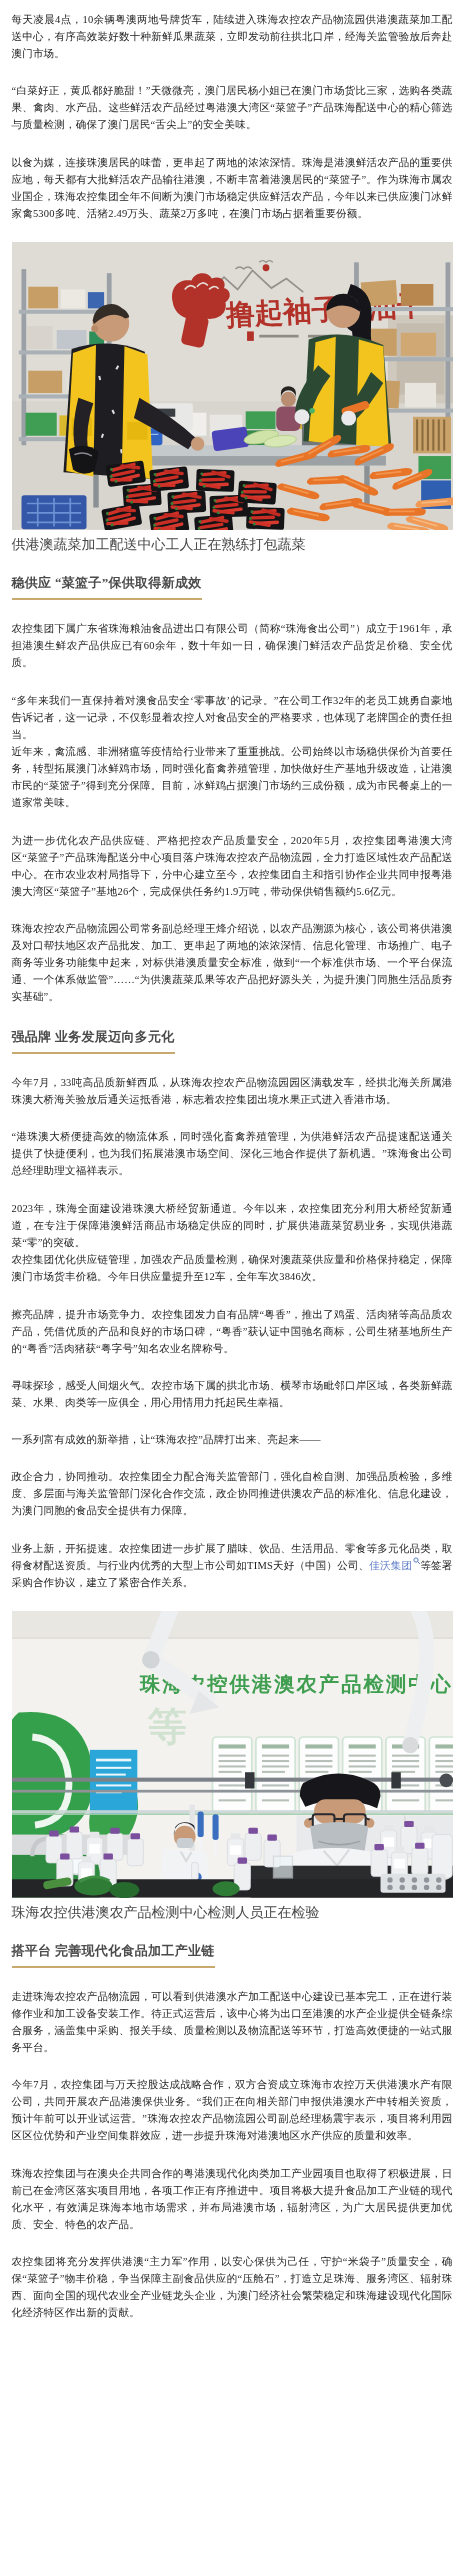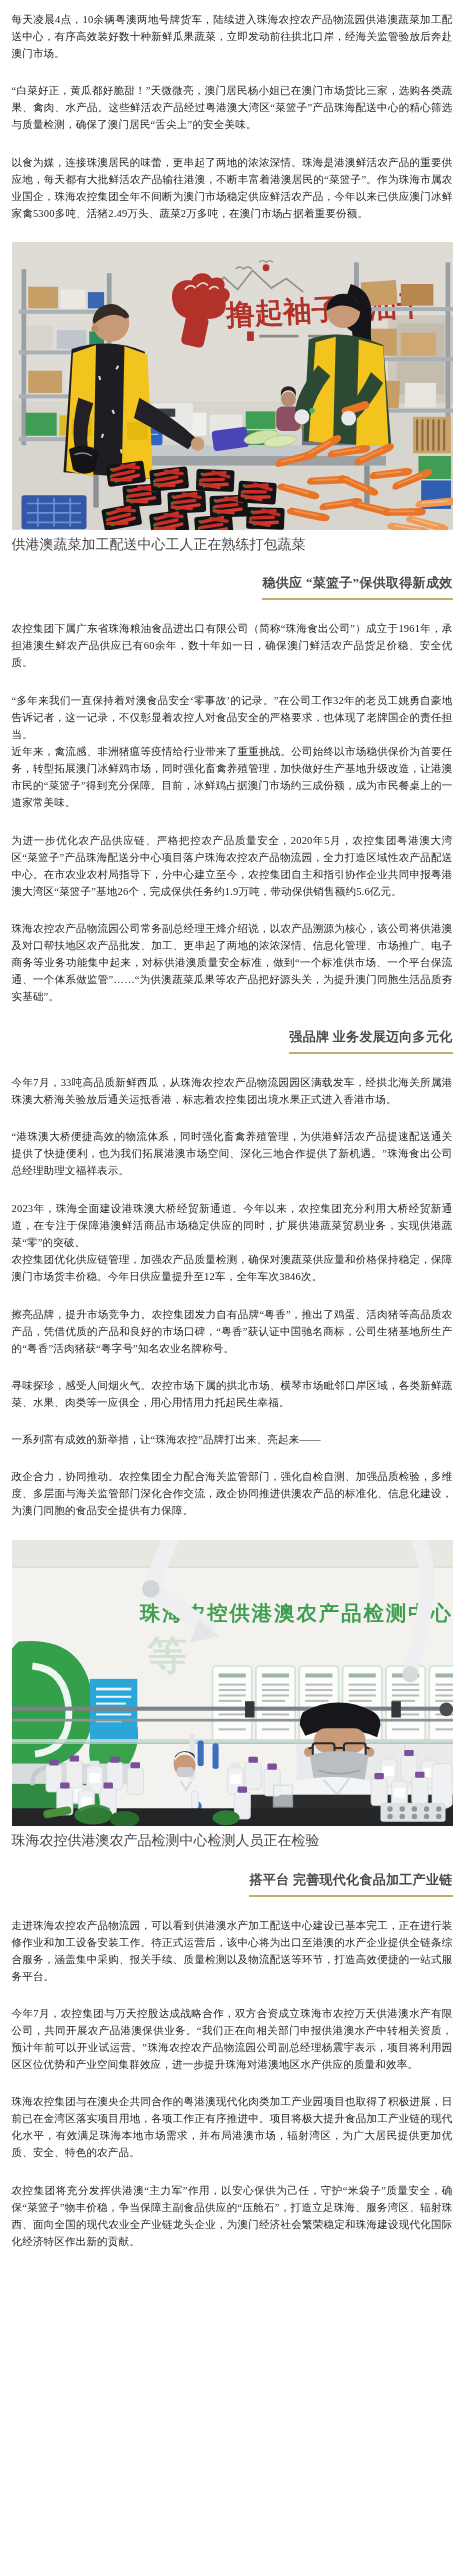--- a/index.html
+++ b/index.html
@@ -19,21 +19,21 @@
   }
   p.tight { margin-bottom: 0.7px; }
   figure.photo { margin: 0; padding: 0; }
   figure.photo svg { display: block; width: 100%; height: auto; }
   .caption {
     font-size: 14px;
     line-height: 13.5px;
     color: #474747;
     margin: 8.1px 0 0 0;
   }
-  .section-head { text-align: right; margin: 23px 0 20.3px 0; }
+  .section-head { text-align: left; margin: 23px 0 20.3px 0; }
   .section-head .title {
     display: inline-block;
     font-size: 13px;
     font-weight: bold;
     color: #4b4b4b;
     line-height: 17.6px;
     padding-bottom: 6.1px;
     border-bottom: 2.7px solid #C9A96E;
     letter-spacing: 0.3px;
   }
@@ -298,20 +298,24 @@
 
   <p class="para">今年7月，33吨高品质新鲜西瓜，从珠海农控农产品物流园园区满载发车，经拱北海关所属港珠澳大桥海关验放后通关运抵香港，标志着农控集团出境水果正式进入香港市场。</p>
   <p class="para">“港珠澳大桥便捷高效的物流体系，同时强化畜禽养殖管理，为供港鲜活农产品提速配送通关提供了快捷便利，也为我们拓展港澳市场空间、深化三地合作提供了新机遇。”珠海食出公司总经理助理文福祥表示。</p>
   <p class="para tight">2023年，珠海全面建设港珠澳大桥经贸新通道。今年以来，农控集团充分利用大桥经贸新通道，在专注于保障港澳鲜活商品市场稳定供应的同时，扩展供港蔬菜贸易业务，实现供港蔬菜“零”的突破。</p>
   <p class="para">农控集团优化供应链管理，加强农产品质量检测，确保对澳蔬菜供应量和价格保持稳定，保障澳门市场货丰价稳。今年日供应量提升至12车，全年车次3846次。</p>
   <p class="para">擦亮品牌，提升市场竞争力。农控集团发力自有品牌“粤香”，推出了鸡蛋、活肉猪等高品质农产品，凭借优质的产品和良好的市场口碑，“粤香”获认证中国驰名商标，公司生猪基地所生产的“粤香”活肉猪获“粤字号”知名农业名牌称号。</p>
   <p class="para">寻味探珍，感受人间烟火气。农控市场下属的拱北市场、横琴市场毗邻口岸区域，各类新鲜蔬菜、水果、肉类等一应俱全，用心用情用力托起民生幸福。</p>
   <p class="para">一系列富有成效的新举措，让“珠海农控”品牌打出来、亮起来——</p>
   <p class="para">政企合力，协同推动。农控集团全力配合海关监管部门，强化自检自测、加强品质检验，多维度、多层面与海关监管部门深化合作交流，政企协同推进供澳农产品的标准化、信息化建设，为澳门同胞的食品安全提供有力保障。</p>
 
+  <p class="para"><span>业务上新，开拓提速。农控集团进一步扩展了腊味、饮品、生活用品、零食等多元化品类，取得食材配送资质。与行业内优秀的大型上市公司如TIMS天好（中国）公司、</span><a class="doclink"><span>佳沃集团</span><span class="sup-icon"><svg width="7.5" height="7.5" viewBox="0 0 12 12">
+            <circle cx="4.8" cy="4.8" r="3.4" fill="none" stroke="#5B7AC8" stroke-width="1.6"></circle>
+            <line x1="7.4" y1="7.4" x2="11" y2="11" stroke="#5B7AC8" stroke-width="1.6"></line>
+          </svg></span></a><span>等签署采购合作协议，建立了紧密合作关系。</span></p>
 
   <figure class="photo">
     <svg viewBox="0 0 651 423" xmlns="http://www.w3.org/2000/svg">
       <defs>
         <g id="bottleP">
           <rect x="-12" y="-16" width="24" height="40" rx="5" fill="#edeff1" stroke="#d4d7da" stroke-width="1"></rect>
           <rect x="-7" y="-24" width="14" height="9" rx="2" fill="#7b4f9e"></rect>
         </g>
         <g id="bottleW">
           <rect x="-12" y="-16" width="24" height="40" rx="5" fill="#eef0f2" stroke="#d4d7da" stroke-width="1"></rect>

